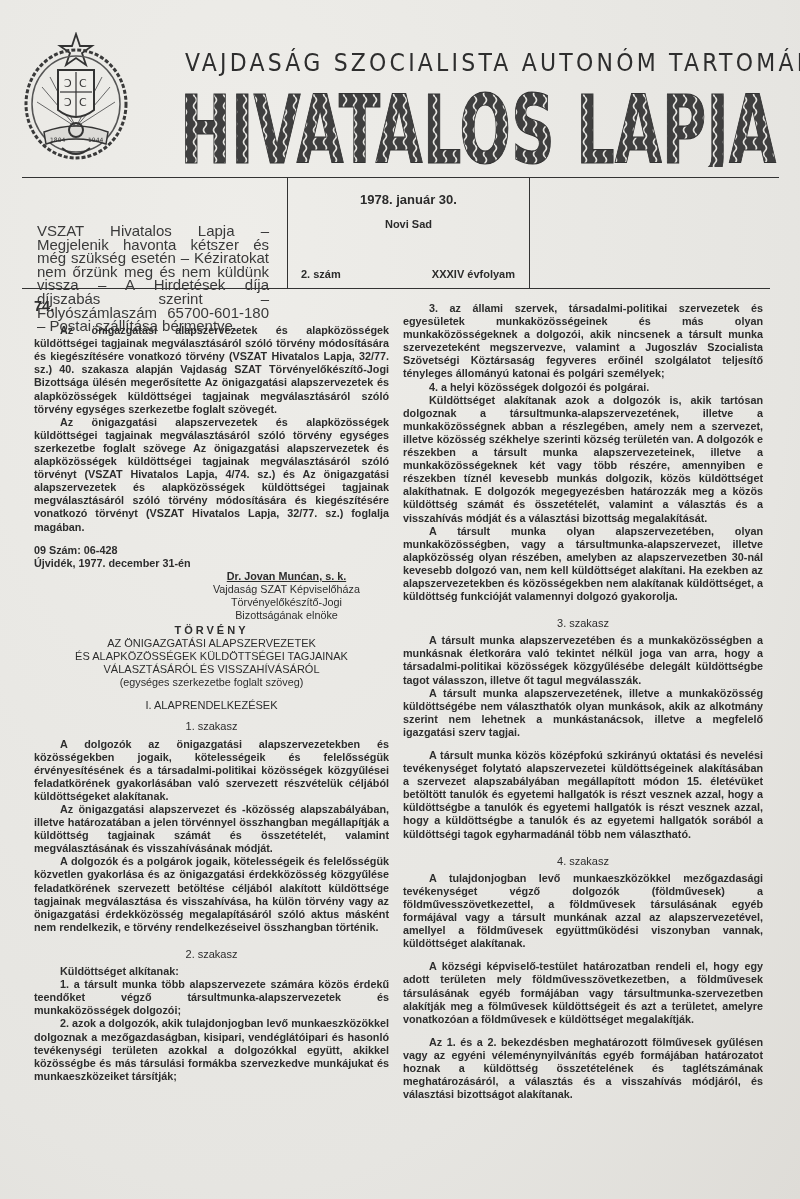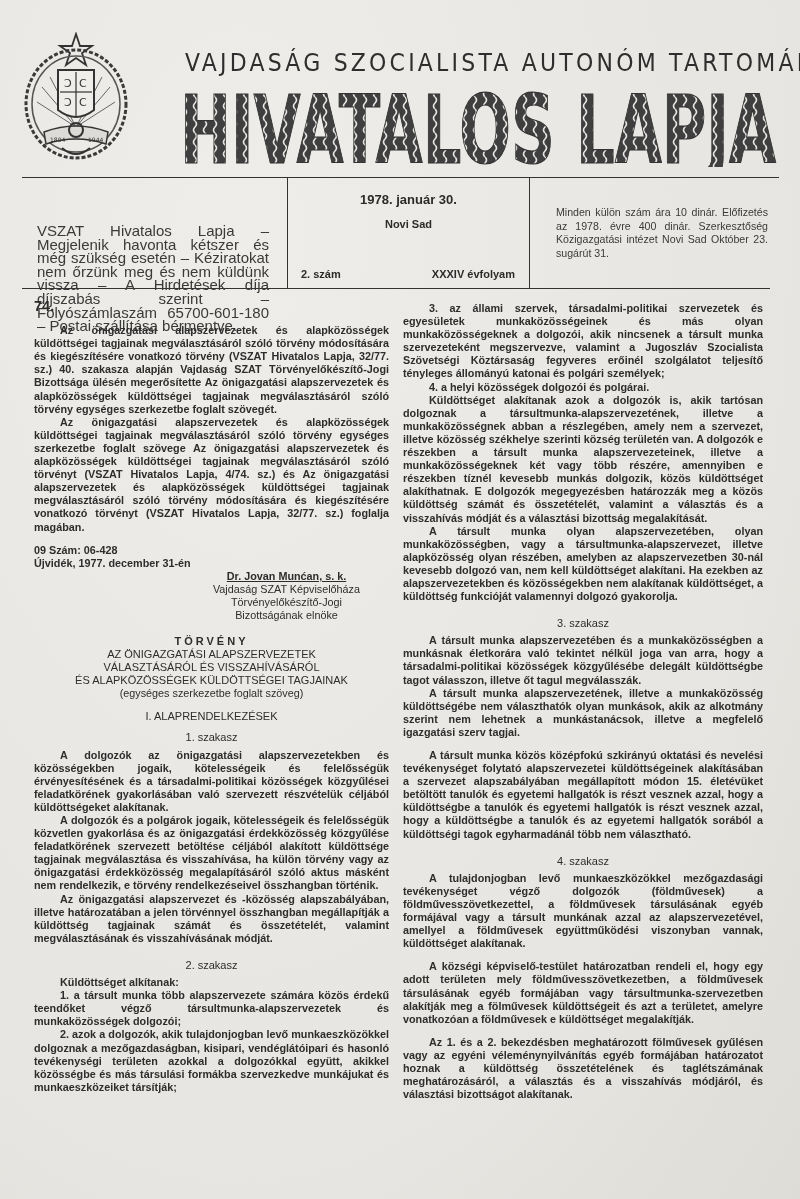--- a/index.html
+++ b/index.html
@@ -25,21 +25,21 @@
   .col{position:absolute;top:300px;width:355px;font-size:10.8px;line-height:13.1px;color:#2d2d2d;}
   .col-left{left:34px;}
   .col-right{left:403px;width:360px;top:302px;}
   .col p{margin:0;text-align:justify;text-indent:26px;font-weight:bold;}
   .artnum{font-weight:bold;font-size:14.5px;margin:0 0 11px 0;}
   .plain{text-indent:0 !important;}
   .gap{height:10px;}
   .sign{text-align:center;margin-left:150px;}
   .sign .name{font-weight:bold;text-decoration:underline;}
   .sign div{line-height:13.1px;}
-  .law-title{text-align:center;font-weight:bold;letter-spacing:3px;font-size:11px;margin-top:13px;}
+  .law-title{text-align:center;font-weight:bold;letter-spacing:3px;font-size:11px;margin-top:2px;}
   .law-sub{text-align:center;font-weight:normal;font-size:11px;line-height:13px;}
   .law-note{text-align:center;font-size:10.8px;}
   .chapter{text-align:center;font-size:11px;margin:10px 0 8px 0;}
   .sect{text-align:center;font-size:11px;margin:6px 0 4px 0;}
 </style>
 </head>
 <body>
 
 <div class="page">
 
@@ -90,45 +90,44 @@
 
   <div class="infobox-left">VSZAT Hivatalos Lapja – Megjelenik havonta kétszer és még szükség esetén – Kéziratokat nem őrzünk meg és nem küldünk vissza – A Hirdetések díja díjszabás szerint – Folyószámlaszám 65700-601-180 – Postai szállítása bérmentve.</div>
 
   <div class="infobox-mid">
     <div class="mid-date">1978. január 30.</div>
     <div class="mid-place">Novi Sad</div>
     <div class="mid-num">2. szám</div>
     <div class="mid-vol">XXXIV évfolyam</div>
   </div>
 
-  <div class="infobox-right">Minden külön szám ára 10 dinár. Előfizetés az 1978. évre 400 dinár. Szerkesztőség Közigazgatási intézet Novi Sad Október 23. sugárút 31.</div>
 
   <div class="col col-left">
     <div class="artnum">74.</div>
     <p>Az önigazgatási alapszervezetek és alapközösségek küldöttségei tagjainak megválasztásáról szóló törvény módosítására és kiegészítésére vonatkozó törvény (VSZAT Hivatalos Lapja, 32/77. sz.) 40. szakasza alapján Vajdaság SZAT Törvényelőkészítő-Jogi Bizottsága ülésén megerősítette Az önigazgatási alapszervezetek és alapközösségek küldöttségei tagjainak megválasztásáról szóló törvény egységes szerkezetbe foglalt szövegét.</p>
     <p>Az önigazgatási alapszervezetek és alapközösségek küldöttségei tagjainak megválasztásáról szóló törvény egységes szerkezetbe foglalt szövege Az önigazgatási alapszervezetek és alapközösségek küldöttségei tagjainak megválasztásáról szóló törvényt (VSZAT Hivatalos Lapja, 4/74. sz.) és Az önigazgatási alapszervezetek és alapközösségek küldöttségei tagjainak megválasztásáról szóló törvény módosítására és kiegészítésére vonatkozó törvényt (VSZAT Hivatalos Lapja, 32/77. sz.) foglalja magában.</p>
     <div class="gap"></div>
     <p class="plain">09 Szám: 06-428</p>
     <p class="plain">Újvidék, 1977. december 31-én</p>
     <div class="sign">
       <div class="name">Dr. Jovan Munćan, s. k.</div>
       <div>Vajdaság SZAT Képviselőháza</div>
       <div>Törvényelőkészítő-Jogi</div>
       <div>Bizottságának elnöke</div>
     </div>
     <div class="law-title">TÖRVÉNY</div>
     <div class="law-sub">AZ ÖNIGAZGATÁSI ALAPSZERVEZETEK</div>
+    <div class="law-sub">ÉS ALAPKÖZÖSSÉGEK KÜLDÖTTSÉGEI TAGJAINAK</div>
     <div class="law-sub">VÁLASZTÁSÁRÓL ÉS VISSZAHÍVÁSÁRÓL</div>
-    <div class="law-sub">ÉS ALAPKÖZÖSSÉGEK KÜLDÖTTSÉGEI TAGJAINAK</div>
     <div class="law-note">(egységes szerkezetbe foglalt szöveg)</div>
     <div class="chapter">I. ALAPRENDELKEZÉSEK</div>
     <div class="sect">1. szakasz</div>
     <p>A dolgozók az önigazgatási alapszervezetekben és közösségekben jogaik, kötelességeik és felelősségük érvényesítésének és a társadalmi-politikai közösségek közgyűlései feladatkörének gyakorlásában való szervezett részvételük céljából küldöttségeket alakítanak.</p>
+    <p>Az önigazgatási alapszervezet és -közösség alapszabályában, illetve határozatában a jelen törvénnyel összhangban megállapítják a küldöttség tagjainak számát és összetételét, valamint megválasztásának és visszahívásának módját.</p>
     <p>A dolgozók és a polgárok jogaik, kötelességeik és felelősségük közvetlen gyakorlása és az önigazgatási érdekközösség közgyűlése feladatkörének szervezett betöltése céljából alakított küldöttsége tagjainak megválasztása és visszahívása, ha külön törvény vagy az önigazgatási érdekközösség megalapításáról szóló aktus másként nem rendelkezik, e törvény rendelkezéseivel összhangban történik.</p>
-    <p>Az önigazgatási alapszervezet és -közösség alapszabályában, illetve határozatában a jelen törvénnyel összhangban megállapítják a küldöttség tagjainak számát és összetételét, valamint megválasztásának és visszahívásának módját.</p>
     <div class="sect" style="margin-top:14px;">2. szakasz</div>
     <p>Küldöttséget alkítanak:</p>
     <p>1. a társult munka több alapszervezete számára közös érdekű teendőket végző társultmunka-alapszervezetek és munkaközösségek dolgozói;</p>
     <p>2. azok a dolgozók, akik tulajdonjogban levő munkaeszközökkel dolgoznak a mezőgazdaságban, kisipari, vendéglátóipari és hasonló tevékenységi területen azokkal a dolgozókkal együtt, akikkel közösségbe és más társulási formákba szervezkedve munkájukat és munkaeszközeiket társítják;</p>
   </div>
 
   <div class="col col-right">
     <p>3. az állami szervek, társadalmi-politikai szervezetek és egyesületek munkaközösségeinek és más olyan munkaközösségeknek a dolgozói, akik nincsenek a társult munka szervezeteként megszervezve, valamint a Jugoszláv Szocialista Szövetségi Köztársaság fegyveres erőinél szolgálatot teljesítő tényleges állományú katonai és polgári személyek;</p>
     <p>4. a helyi közösségek dolgozói és polgárai.</p>
     <p>Küldöttséget alakítanak azok a dolgozók is, akik tartósan dolgoznak a társultmunka-alapszervezetének, illetve a munkaközösségnek abban a részlegében, amely nem a szervezet, illetve közösség székhelye szerinti község területén van. A dolgozók e részekben a társult munka alapszervezeteinek, illetve a munkaközösségeknek két vagy több részére, amennyiben e részekben tíznél kevesebb munkás dolgozik, közös küldöttséget alakíthatnak. E dolgozók megegyezésben határozzák meg a közös küldöttség számát és összetételét, valamint a választás és a visszahívás módját és a választási bizottság megalakítását.</p>

